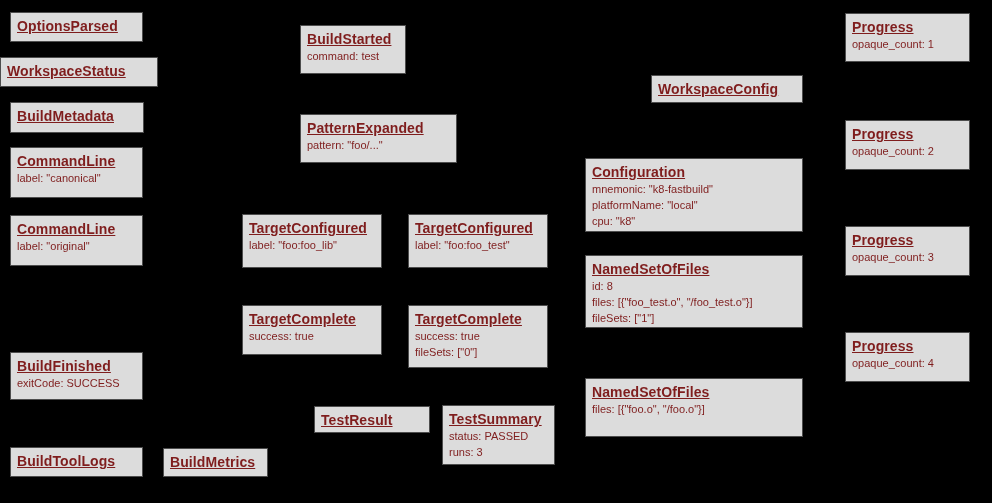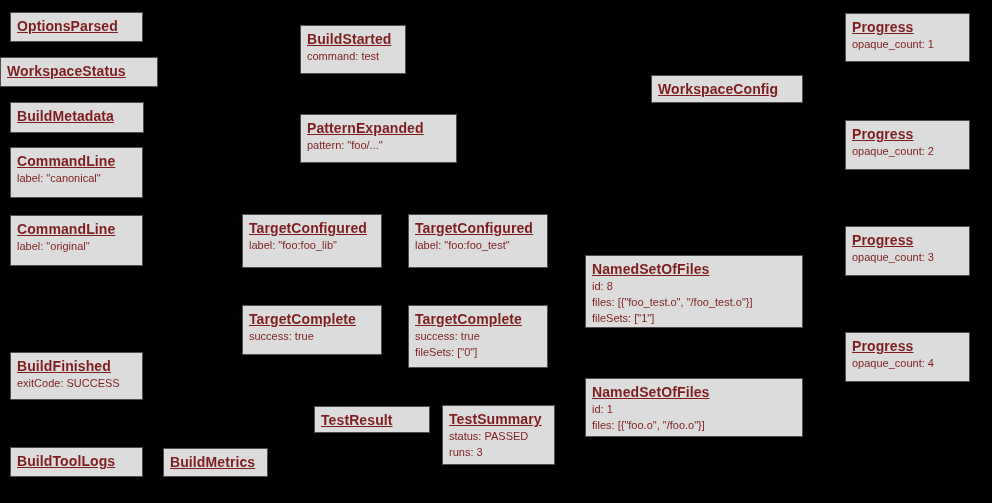--- a/index.html
+++ b/index.html
@@ -119,31 +119,36 @@
   <div class="box" style="left:442px;top:405px;width:113px;height:60px">
     <div class="title">TestSummary</div>
     <div class="detail">status: PASSED</div>
     <div class="detail">runs: 3</div>
   </div>
 
   <div class="box" style="left:651px;top:75px;width:152px;height:28px">
     <div class="title">WorkspaceConfig</div>
   </div>
 
+  <div class="box" style="left:585px;top:158px;width:218px;height:74px">
+    <div class="title">Configuration</div>
+    <div class="detail">mnemonic: "k8-fastbuild"</div>
+    <div class="detail">platformName: "local"</div>
+    <div class="detail">cpu: "k8"</div>
+  </div>
 
   <div class="box" style="left:585px;top:255px;width:218px;height:73px">
     <div class="title">NamedSetOfFiles</div>
     <div class="detail">id: 8</div>
     <div class="detail">files: [{"foo_test.o", "/foo_test.o"}]</div>
     <div class="detail">fileSets: ["1"]</div>
   </div>
 
   <div class="box" style="left:585px;top:378px;width:218px;height:59px">
     <div class="title">NamedSetOfFiles</div>
-    <div class="detail">id: 1</div>
     <div class="detail">files: [{"foo.o", "/foo.o"}]</div>
   </div>
 
   <div class="box" style="left:845px;top:13px;width:125px;height:49px">
     <div class="title">Progress</div>
     <div class="detail">opaque_count: 1</div>
   </div>
 
   <div class="box" style="left:845px;top:120px;width:125px;height:50px">
     <div class="title">Progress</div>

